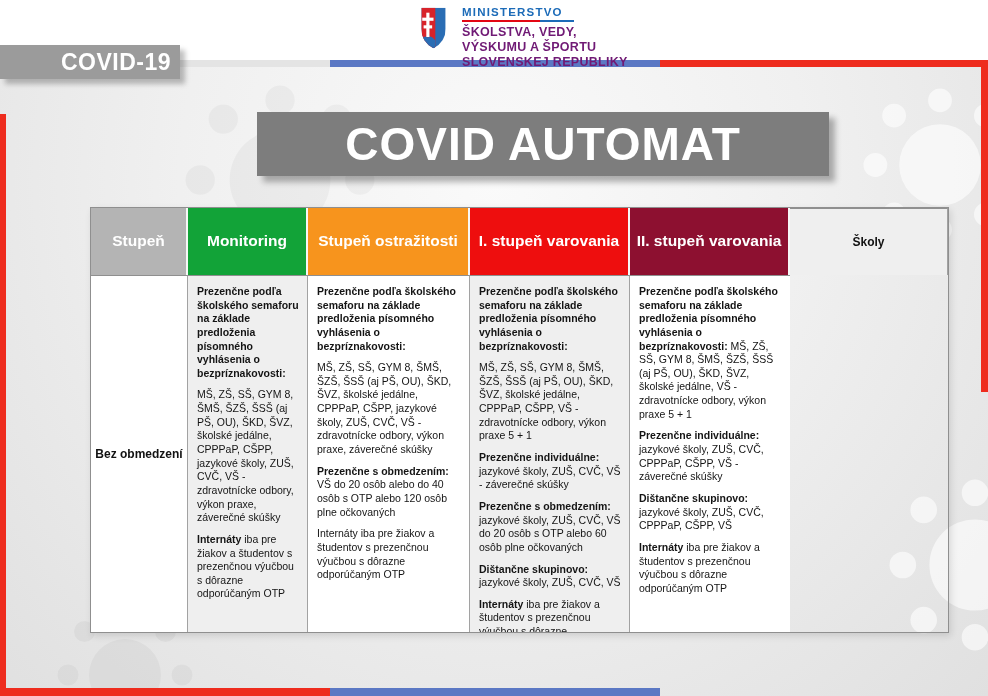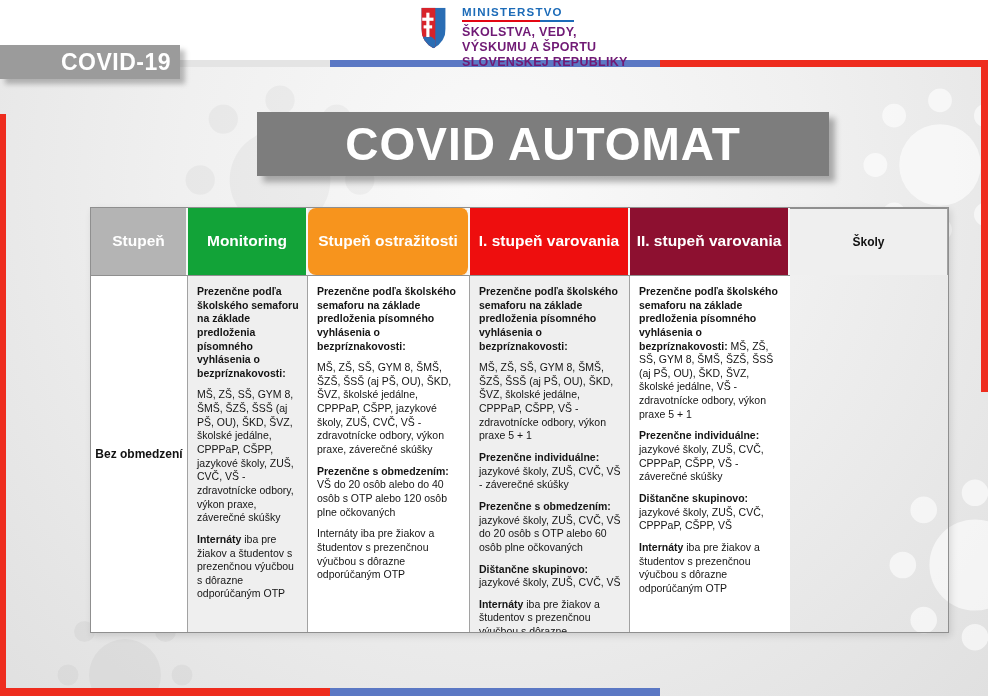--- a/index.html
+++ b/index.html
@@ -156,21 +156,21 @@
   </div>
 </div>
 
 <div class="badge">COVID-19</div>
 
 <div class="big-title">COVID AUTOMAT</div>
 
 <div class="covid-table">
   <div class="th" style="background-color: rgb(180, 180, 180);">Stupeň</div>
   <div class="th" style="background-color: rgb(18, 163, 56);">Monitoring</div>
-  <div class="th" style="background-color: rgb(247, 148, 29); border-radius: 8px;">Stupeň ostražitosti</div>
+  <div class="th" style="background-color: rgb(247, 148, 29);">Stupeň ostražitosti</div>
   <div class="th" style="background-color: rgb(238, 14, 14);">I. stupeň varovania</div>
   <div class="th" style="background-color: rgb(141, 16, 48);">II. stupeň varovania</div>
 
   <div class="td td-center bg-shade">Školy</div>
   <div class="td td-center bg-plain">Bez obmedzení</div>
   <div class="td td-text bg-shade">
       <p><strong>Prezenčne podľa školského semaforu na základe predloženia písomného vyhlásenia o bezpríznakovosti:</strong></p>
       <p>MŠ, ZŠ, SŠ, GYM 8, ŠMŠ, ŠZŠ, ŠSŠ (aj PŠ, OU), ŠKD, ŠVZ, školské jedálne, CPPPaP, CŠPP, jazykové školy, ZUŠ, CVČ, VŠ - zdravotnícke odbory, výkon praxe, záverečné skúšky</p>
       <p><strong>Internáty</strong> iba pre žiakov a študentov s prezenčnou výučbou s dôrazne odporúčaným OTP</p>
     </div>

